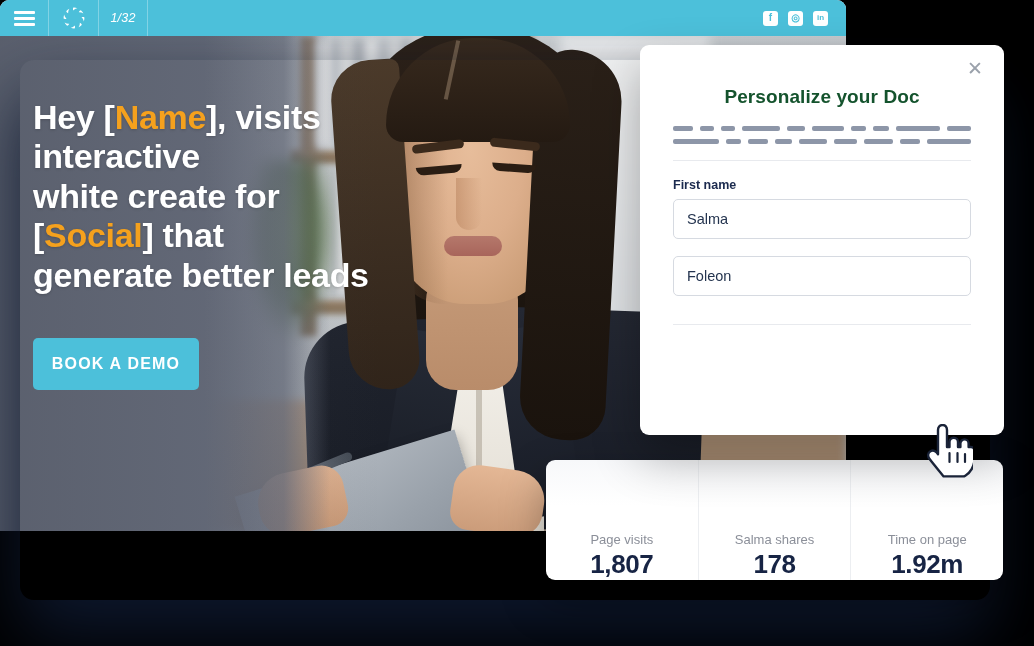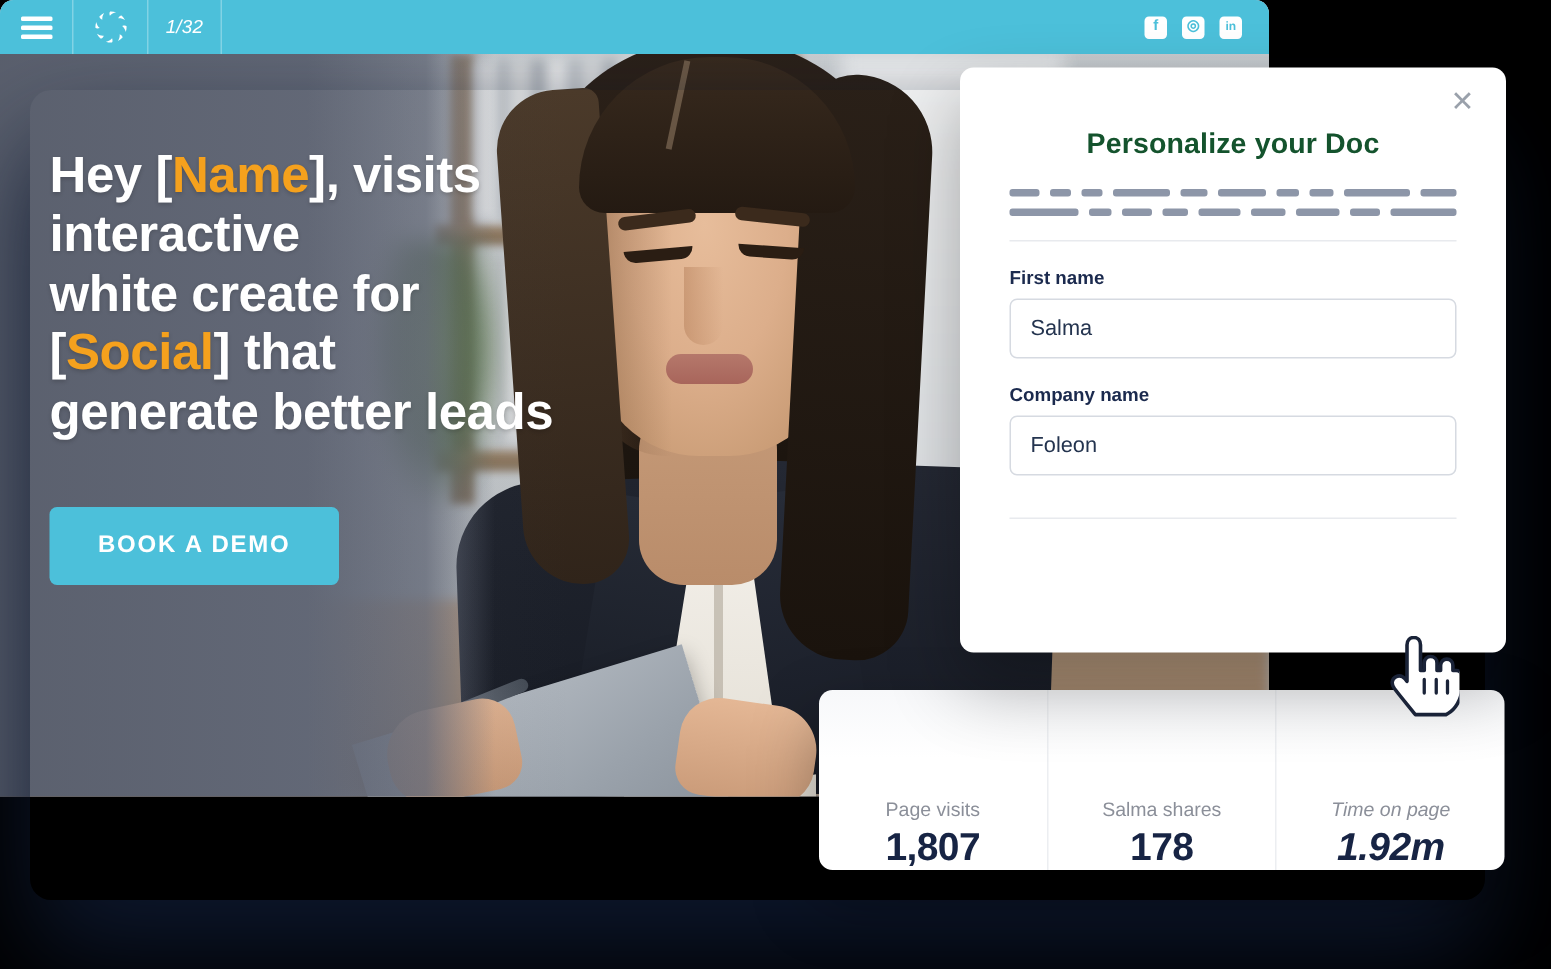--- a/index.html
+++ b/index.html
@@ -278,21 +278,21 @@
     font-weight: bold;
     line-height: 1.16;
     letter-spacing: -0.3px;
     text-shadow: 0 1px 3px rgba(0,0,0,.18);
   }
   #headline .hl-accent { color: #f5a11d; }
 
   #cta-button {
     position: absolute;
     left: 33px; top: 338px;
-    width: 193px; height: 52px;
+    width: 166px; height: 52px;
     background: #4cc0da;
     border: none;
     border-radius: 5px;
     color: #ffffff;
     font-family: "Liberation Sans", sans-serif;
     font-size: 16px;
     font-weight: bold;
     letter-spacing: 1.2px;
     cursor: pointer;
     z-index: 5;
@@ -380,21 +380,21 @@
     box-shadow: 0 20px 44px rgba(0,0,0,.34);
     display: flex;
     z-index: 15;
   }
   .stat {
     flex: 1;
     display: flex; flex-direction: column;
     align-items: center; justify-content: flex-end;
     border-right: 1px solid #eceef1;
   }
-  .stat:last-child { border-right: none; font-style: italic; }
+  .stat:last-child { border-right: none; }
   .stat-label { color:#8b8f99; font-size: 13px; margin-bottom: 2px; }
   .stat-value { color:#172444; font-size: 26px; font-weight: bold; letter-spacing: -.4px; }
 
   
   #cursor {
     position: absolute;
     left: 921px; top: 424px;
     width: 52px; height: 56px;
     z-index: 30;
     pointer-events: none;
@@ -540,21 +540,20 @@
     </div>
 
     <div id="modal-divider"></div>
 
     <div class="field">
       <div class="field-label">First name</div>
       <input class="field-input" value="Salma" placeholder="First name" style="">
     </div>
 
     <div class="field">
-      <div class="field-label">Company name</div>
       <input class="field-input" value="Foleon" placeholder="Company name" style="">
     </div>
 
     <div id="modal-footer-divider"></div>
   </div>
 
   <div id="stats-card">
     <div class="stat">
       <div class="stat-label">Page visits</div>
       <div class="stat-value">1,807</div>

